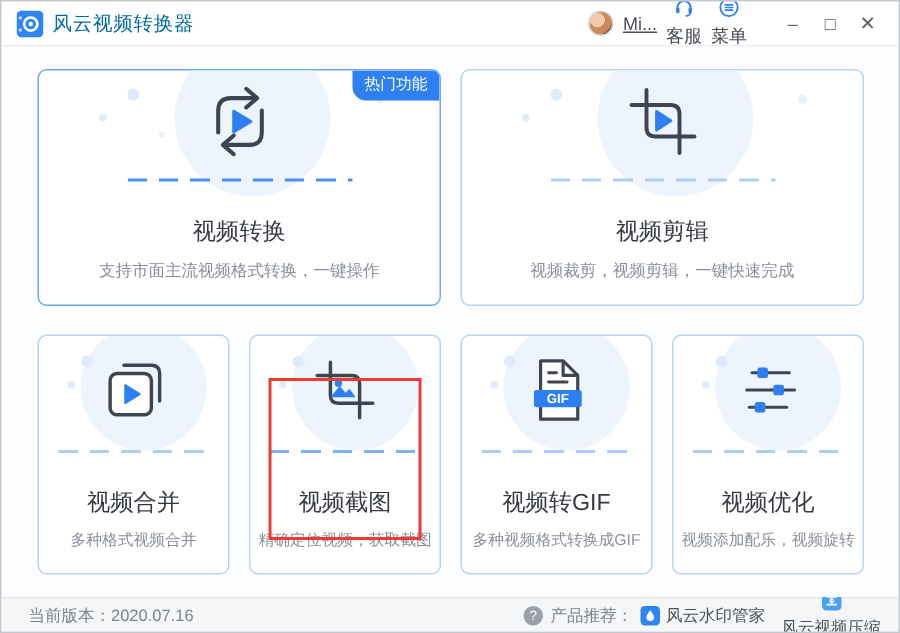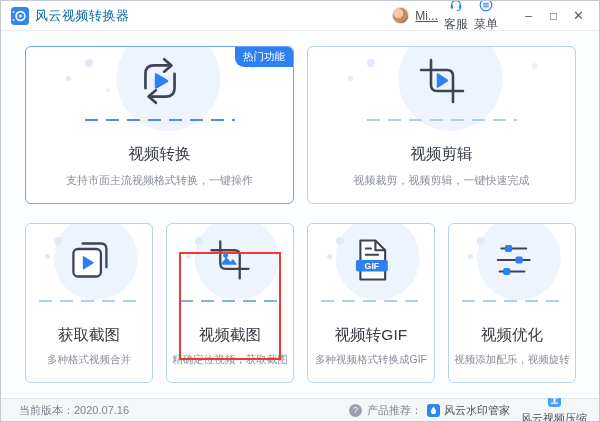--- a/index.html
+++ b/index.html
@@ -224,21 +224,21 @@
           <span class="blob"></span>
           <span class="dot d1"></span>
             <span class="dot d2"></span>
           <svg class="card-svg" width="46" height="44" viewBox="0 0 50 48">
             <path d="M18 6 H38 Q44 6 44 12 V32" fill="none" stroke="#3e4452" stroke-width="2.5" stroke-linecap="round"></path>
             <rect x="8" y="12" width="30" height="30" rx="5" fill="#ffffff" stroke="#3e4452" stroke-width="2.5"></rect>
             <path d="M19 20.5 L29.5 27 L19 33.5 Z" fill="#2e7ff2" stroke="#2e7ff2" stroke-width="1.5" stroke-linejoin="round"></path>
           </svg>
         </div>
         <span class="dash"></span>
-        <span class="card-title">获取截图</span>
+        <span class="card-title">视频合并</span>
         <span class="card-sub">多种格式视频合并</span>
       </div>
 
       <div class="card">
         <span class="hl-box"></span>
         <div class="icon-stage">
           <span class="blob"></span>
           <span class="dot d1"></span>
             <span class="dot d2"></span>
           <svg class="card-svg" width="46" height="46" viewBox="0 0 52 52">

